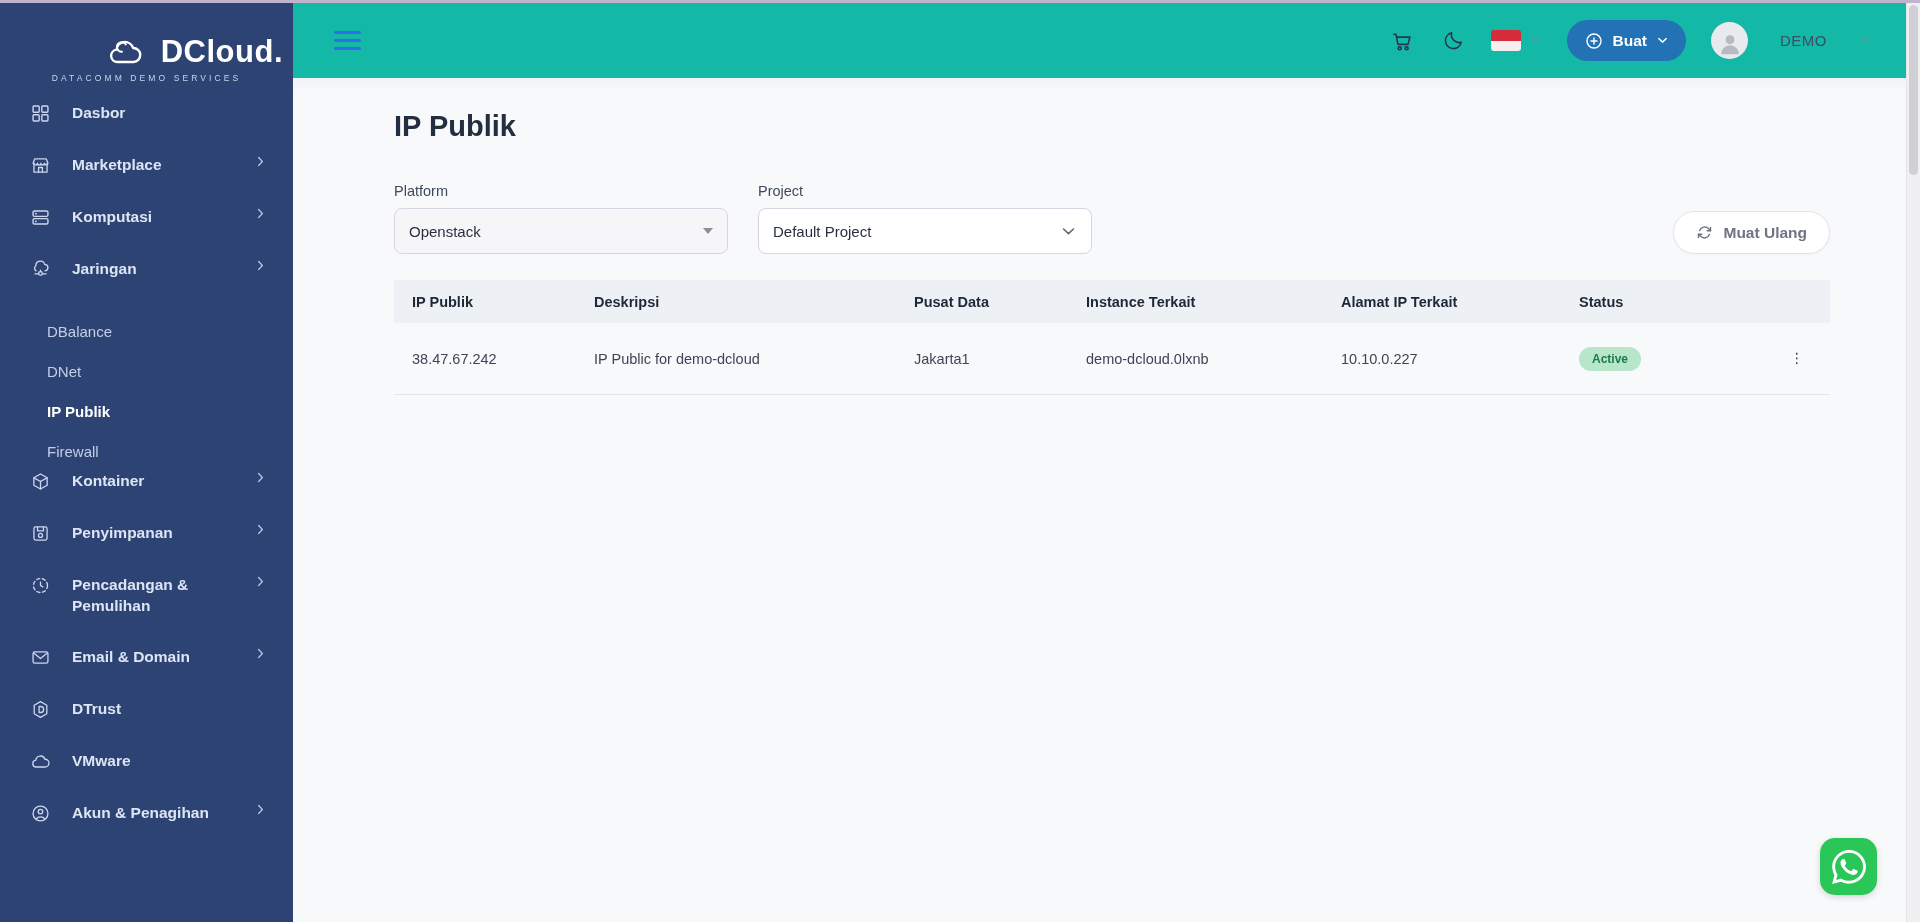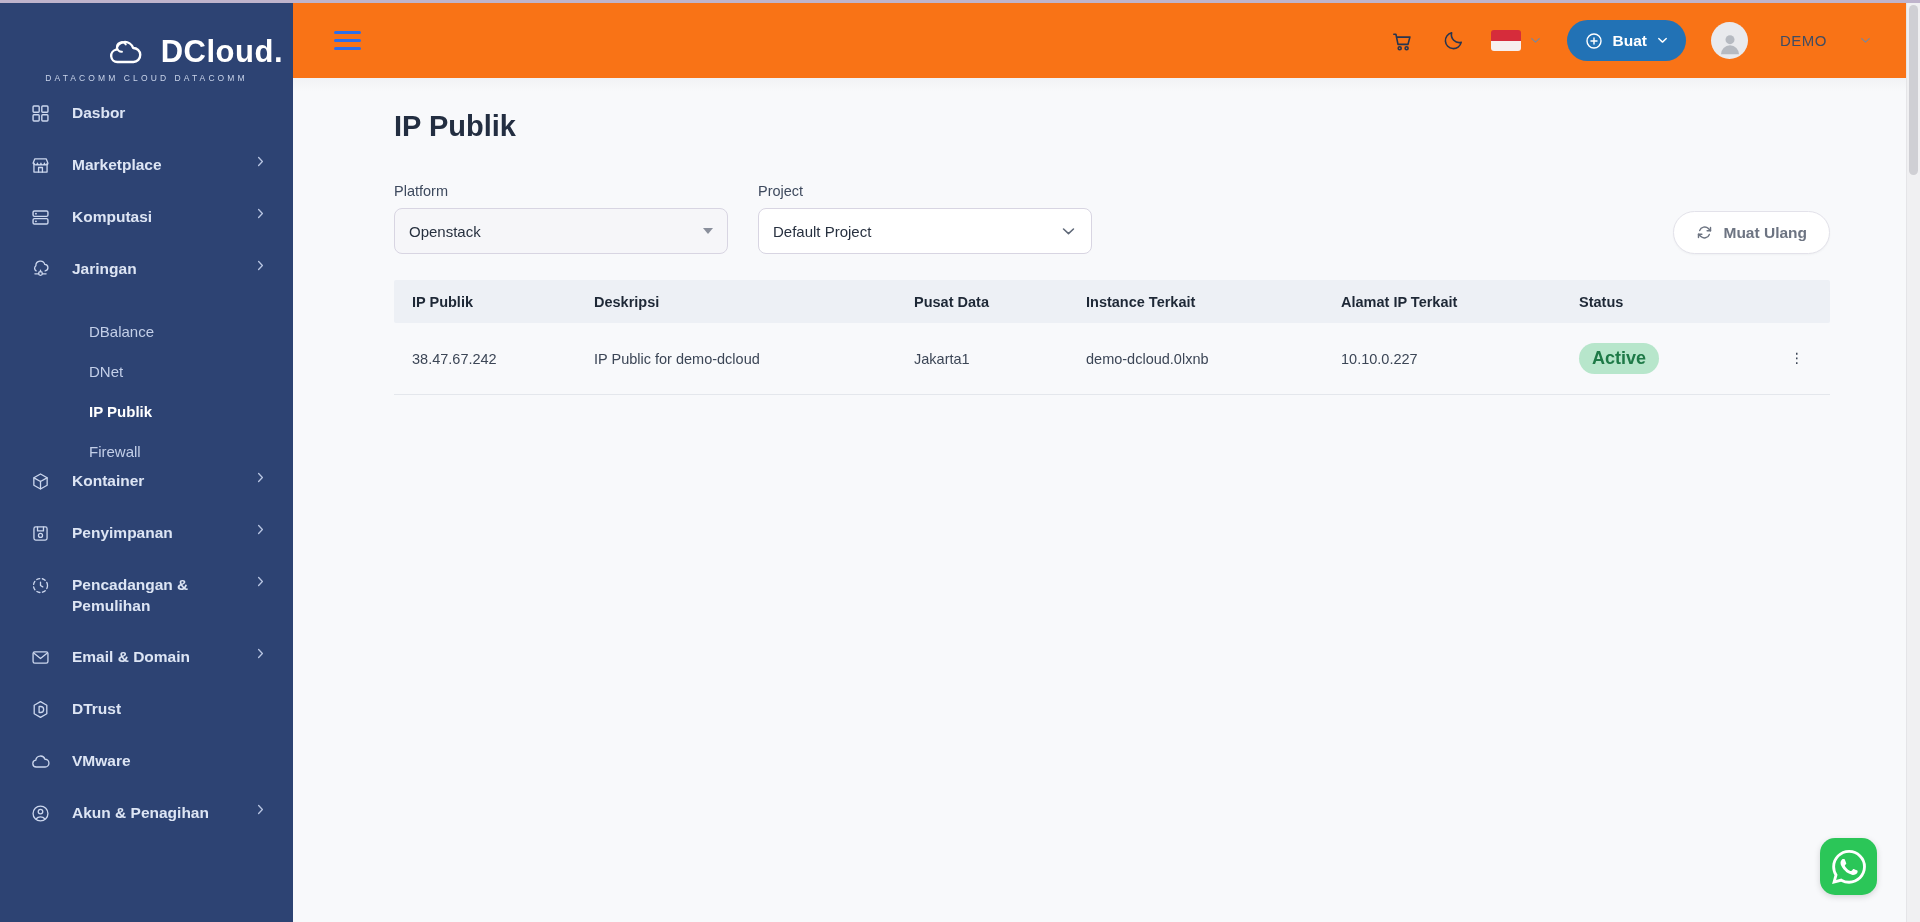--- a/index.html
+++ b/index.html
@@ -13,27 +13,27 @@
   .logo-row { display:flex; align-items:center; justify-content:flex-end; gap:10px; }
   .logo-cloud { width:52px; height:38px; color:#ffffff; }
   .brand { font-size:31px; font-weight:700; color:#ffffff; letter-spacing:.5px; }
   .tagline { margin-top:2px; font-size:8.5px; letter-spacing:3.1px; color:#c9d4ea; font-weight:400; }
   .nav { margin-top:4px; }
   .nav-item { display:flex; align-items:flex-start; height:52px; padding:0 26px 0 30px; cursor:pointer; }
   .nav-item.tall { height:72px; }
   .nav-ic { width:21px; height:21px; color:#ccd7ee; flex:none; }
   .nav-label { margin-left:21px; font-size:15.5px; font-weight:600; color:#dde5f4; line-height:1.35; flex:1; }
   .nav-chev { width:13px; height:13px; color:#b9c6e2; flex:none; }
-  .sub-item { display:flex; align-items:center; height:40px; padding-left:89px; cursor:pointer; }
+  .sub-item { display:flex; align-items:center; height:40px; padding-left:47px; cursor:pointer; }
   .sub-label { font-size:15px; color:#c3cfe8; }
   .sub-item.active .sub-label { color:#ffffff; font-weight:600; }
 
   
   .main { flex:1; display:flex; flex-direction:column; position:relative; }
-  .topbar { height:78px; min-height:78px; background:#f97316; display:flex; align-items:center; padding:3px 48px 0 41px; }
+  .topbar { height:78px; min-height:78px; background:#14b8a6; display:flex; align-items:center; padding:3px 48px 0 41px; }
   .hamburger { width:27px; height:19px; display:flex; flex-direction:column; justify-content:space-between; cursor:pointer; }
   .hamburger span { display:block; height:3px; border-radius:2px; background:#2e6ee8; }
   .topbar-right { margin-left:auto; display:flex; align-items:center; gap:25px; }
   .icon-btn { width:26px; height:26px; color:#273550; cursor:pointer; display:flex; align-items:center; justify-content:center; }
   .icon-btn svg { width:24px; height:24px; }
   .lang { display:flex; align-items:center; gap:8px; cursor:pointer; }
   .flag { width:30px; height:21px; border-radius:3px; overflow:hidden; box-shadow:0 0 0 1px rgba(0,0,0,.06) inset; }
   .flag .t { height:50%; background:#d62c3b; }
   .flag .b { height:50%; background:#f7efef; }
   .chev-sm { width:13px; height:13px; color:#7d8698; }
@@ -57,21 +57,21 @@
   .btn-reload { margin-left:auto; display:flex; align-items:center; gap:10px; height:43px; padding:0 22px; background:#ffffff; border:1px solid #e3e2ea; border-radius:22px; color:#6d7482; font-size:15.5px; font-weight:700; cursor:pointer; font-family:inherit; box-shadow:0 1px 2px rgba(30,40,60,.04); }
   .btn-reload svg { width:17px; height:17px; }
 
   
   .table { margin-top:26px; }
   .t-head, .t-row { display:grid; grid-template-columns:182px 320px 172px 255px 238px 193px 1fr; align-items:center; }
   .t-head { background:#edf0f5; height:43px; border-radius:2px; }
   .t-head > div { padding-left:18px; font-size:14.5px; font-weight:700; color:#1e2836; }
   .t-row { min-height:72px; border-bottom:1px solid #e4e7ec; }
   .t-row > div { padding-left:18px; font-size:14.5px; color:#3c4656; }
-  .badge { display:inline-block; padding:5px 13px; border-radius:999px; background:#b7e6cb; color:#1e7a47; font-size:18px; font-weight:700; }
+  .badge { display:inline-block; padding:5px 13px; border-radius:999px; background:#b7e6cb; color:#1e7a47; font-size:12px; font-weight:700; }
   .kebab { justify-self:end; padding-right:26px; font-size:21px; color:#3c4656; cursor:pointer; line-height:1; letter-spacing:0; }
 
   
   .wa-btn { position:absolute; right:43px; bottom:27px; width:57px; height:57px; border-radius:15px; background:#2bc658; display:flex; align-items:center; justify-content:center; cursor:pointer; box-shadow:0 2px 6px rgba(0,0,0,.15); }
   .wa-btn svg { width:34px; height:34px; fill:#ffffff; }
   .scrollbar { position:absolute; right:0; top:3px; width:14px; height:919px; background:#f0f0f2; border-left:1px solid #e5e5e8; z-index:40; }
   .scroll-thumb { position:absolute; top:2px; left:2px; width:9px; height:170px; border-radius:5px; background:#cfcfd4; }
   .sprite { position:absolute; width:0; height:0; overflow:hidden; }
 </style>
 </head>
@@ -171,21 +171,21 @@
 
   <aside class="sidebar">
     <div class="logo-block">
       <div class="logo-row">
         <svg class="logo-cloud" viewBox="0 0 24 24" fill="none" stroke="currentColor" stroke-width="1.5" stroke-linecap="round" stroke-linejoin="round">
             <use href="#i-cloud"></use>
             <path d="M12.5 7.2a3 3 0 1 0-2.4 4.6" stroke-width="1.2"></path>
           </svg>
         <span class="brand">DCloud.</span>
       </div>
-      <div class="tagline">DATACOMM CLOUD DATACOMM</div>
+      <div class="tagline">DATACOMM DEMO SERVICES</div>
     </div>
 
     <nav class="nav">
       <div class="nav-item">
         <svg class="nav-ic" viewBox="0 0 24 24" fill="none" stroke="currentColor" stroke-width="1.6" stroke-linecap="round" stroke-linejoin="round">
             <use href="#i-dash"></use>
           </svg>
         <span class="nav-label">Dasbor</span>
       </div>
       <div class="nav-item">

